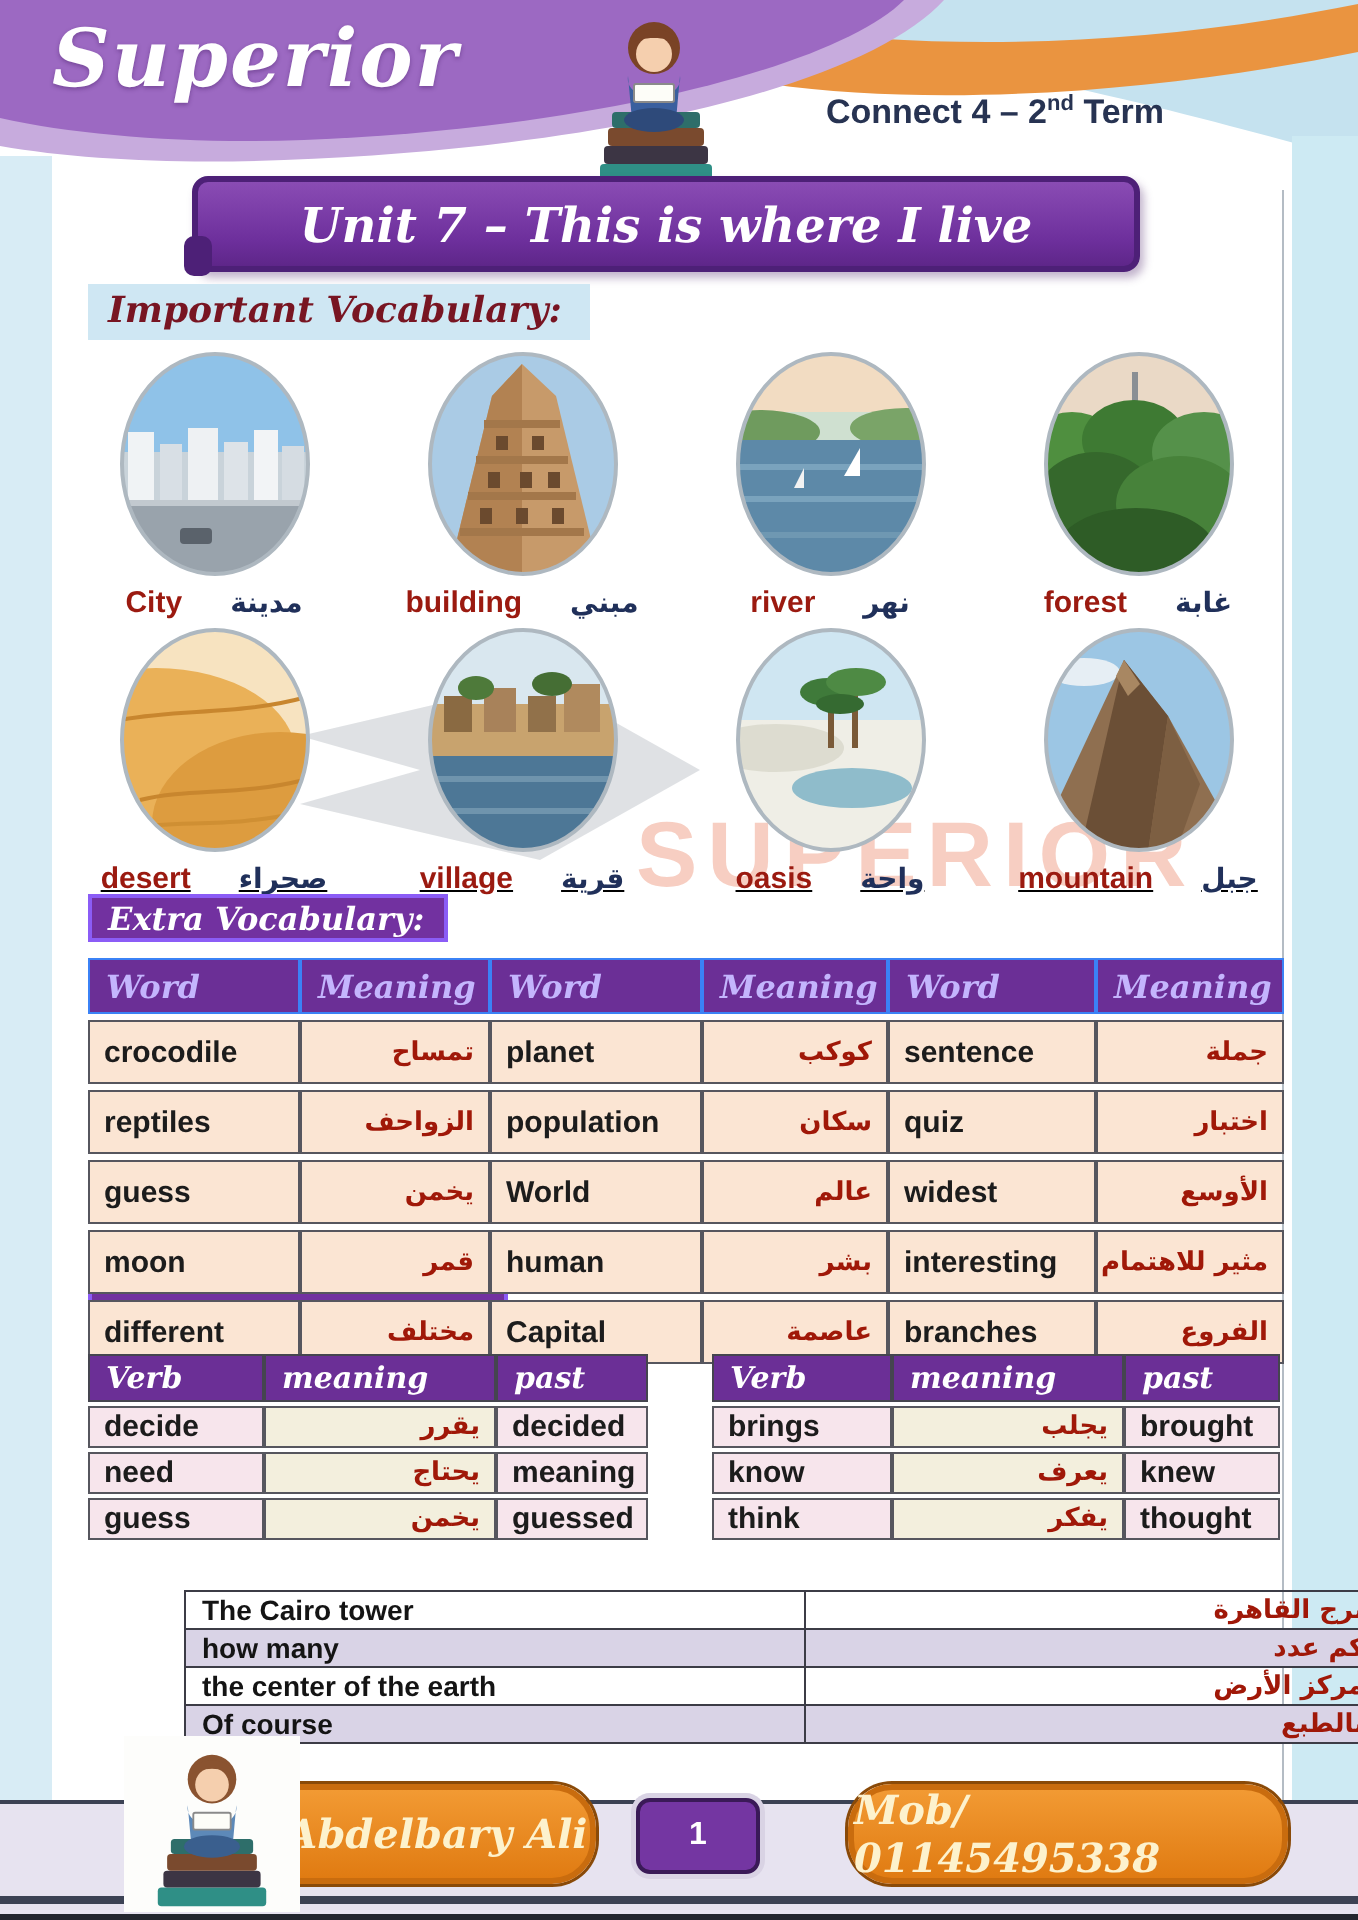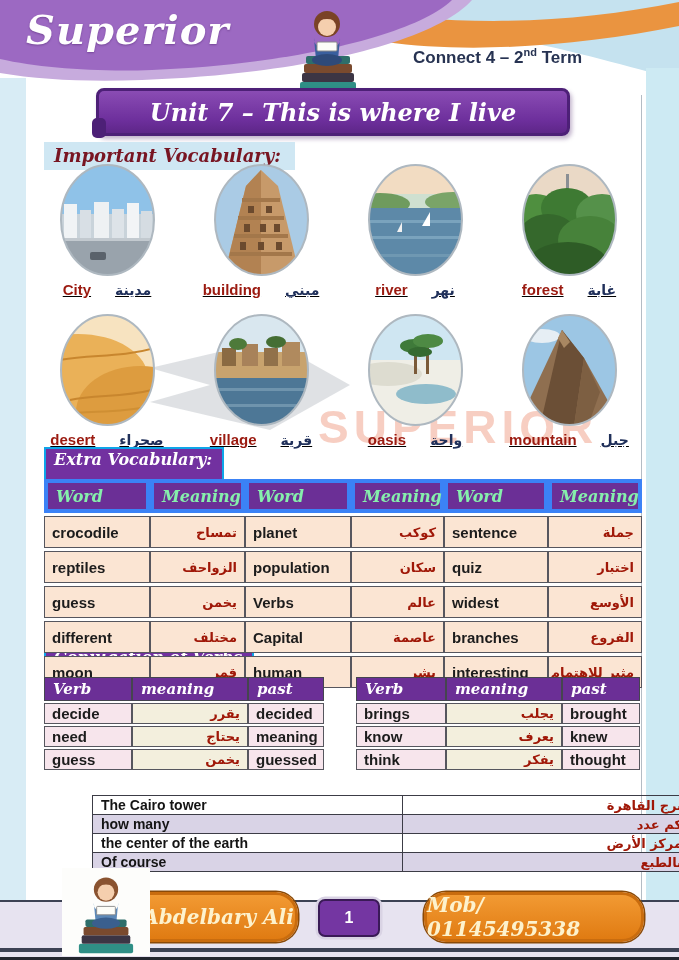--- a/index.html
+++ b/index.html
@@ -18,38 +18,38 @@
           border:3px solid #4d2077;border-radius:8px;display:flex;align-items:center;justify-content:center;
           font:italic bold 24px "DejaVu Serif",serif;color:#fff;box-shadow:2px 3px 4px rgba(80,40,110,.35);}
   .banner-tab{position:absolute;left:92px;top:118px;width:14px;height:20px;background:#4d2077;border-radius:5px;}
   
   .left-strip{position:absolute;left:0;top:78px;width:26px;height:830px;background:#d8ecf5;}
   .right-strip{position:absolute;left:646px;top:68px;width:33px;height:840px;background:#cdeaf3;}
   .right-line{position:absolute;left:641px;top:95px;width:1px;height:810px;background:#b4bcc4;}
   
   .lbl-blue{position:absolute;left:44px;top:142px;background:#cfe7f3;color:#781522;
             font:italic bold 18px "DejaVu Serif",serif;padding:3px 14px 4px 10px;}
-  .lbl-purple{background:#7231a0;border:2px solid #0ea5e9;color:#fff;
-              font:italic bold 16px "DejaVu Serif",serif;padding:1px 10px 12px 8px;position:absolute;}
+  .lbl-purple{background:#7231a0;border:2px solid #8b5cf6;color:#fff;
+              font:italic bold 16px "DejaVu Serif",serif;padding:1px 10px 0 8px;position:absolute;}
   
   .vocab-row{position:absolute;left:36px;width:604px;display:flex;justify-content:space-between;}
   .vocab-card{width:142px;display:flex;flex-direction:column;align-items:center;}
   .vocab-label{margin-top:5px;display:flex;gap:24px;align-items:baseline;}
   .vocab-label .en{font:bold 15px "Liberation Sans",sans-serif;color:#9b1a10;}
   .vocab-label .ar{font:bold 14px "DejaVu Sans",sans-serif;color:#20305a;}
   
   .watermark{position:absolute;left:318px;top:400px;width:330px;font:bold 46px "Liberation Sans",sans-serif;
              color:rgba(235,125,95,.38);letter-spacing:5px;z-index:0;}
   .arrow-shape{position:absolute;left:150px;top:330px;z-index:0;opacity:.45;}
   
   .tbl-wrap{position:absolute;z-index:1;}
   table{table-layout:fixed;}
   .vtable{width:598px;border-collapse:separate;border-spacing:0 3px;}
-  .vtable th{background:#6b2f96;color:#86efac;font:italic bold 16px "DejaVu Serif",serif;
-             text-align:left;padding:2px 8px;border:4px solid #3b82f6;height:22px;}
+  .vtable th{background:#6b2f96;color:#c4b5fd;font:italic bold 16px "DejaVu Serif",serif;
+             text-align:left;padding:2px 8px;border:1px solid #3b82f6;height:22px;}
   .vtable td{border:1px solid #56565e;padding:4px 7px;font:600 15px "Liberation Sans",sans-serif;
              color:#1c1c1c;background:#fbe5d3;height:22px;overflow:hidden;white-space:nowrap;}
   .vtable td.ar,.ctable td.ar,.etable td.ar{text-align:right;font:bold 13px "DejaVu Sans",sans-serif;color:#a01808;}
   .ctable{border-collapse:separate;border-spacing:0 2px;width:100%;}
   .ctable th{background:#6b2f96;color:#fff;font:italic bold 15px "DejaVu Serif",serif;
              text-align:left;padding:1px 8px;border:1px solid #45454f;height:20px;}
   .ctable td{border:1px solid #56565e;padding:0 7px;font:600 15px "Liberation Sans",sans-serif;
              color:#1c1c1c;height:19px;background:#f7e5ec;overflow:hidden;white-space:nowrap;}
   .ctable td.mid{background:#f3efdd;}
   .etable{width:598px;border-collapse:collapse;}
@@ -110,21 +110,21 @@
   <div class="right-strip"></div>
   <div class="right-line"></div>
 
   <div class="lbl-blue">Important Vocabulary:</div>
 
   <svg class="arrow-shape" width="210" height="110" viewBox="0 0 210 110">
     <polygon points="0,38 120,10 200,55 120,100 0,72 60,55" fill="#b9bec4"></polygon>
   </svg>
   <div class="watermark">SUPERIOR</div>
 
-  <div class="vocab-row" style="top:164px;text-decoration:underline;">
+  <div class="vocab-row" style="top:176px;">
     <div class="vocab-card">
       <svg width="95" height="112" viewBox="0 0 95 112">
         <defs>
             <clipPath id="cp1">
               <ellipse cx="47.5" cy="56" rx="46.5" ry="55"></ellipse>
             </clipPath>
           </defs>
         <g clip-path="url(#cp1)">
           <rect width="95" height="112" fill="#8fc2e8"></rect>
           <rect y="50" width="95" height="62" fill="#c9d3da"></rect>
@@ -359,40 +359,40 @@
         <td>reptiles</td>
             <td class="ar" dir="rtl">الزواحف</td>
         <td>population</td>
             <td class="ar" dir="rtl">سكان</td>
         <td>quiz</td>
             <td class="ar" dir="rtl">اختبار</td>
       </tr>
       <tr>
         <td>guess</td>
             <td class="ar" dir="rtl">يخمن</td>
-        <td>Verbs</td>
+        <td>World</td>
             <td class="ar" dir="rtl">عالم</td>
         <td>widest</td>
             <td class="ar" dir="rtl">الأوسع</td>
+      </tr>
+      <tr>
+        <td>moon</td>
+            <td class="ar" dir="rtl">قمر</td>
+        <td>human</td>
+            <td class="ar" dir="rtl">بشر</td>
+        <td>interesting</td>
+            <td class="ar" dir="rtl">مثير للاهتمام</td>
       </tr>
       <tr>
         <td>different</td>
             <td class="ar" dir="rtl">مختلف</td>
         <td>Capital</td>
             <td class="ar" dir="rtl">عاصمة</td>
         <td>branches</td>
             <td class="ar" dir="rtl">الفروع</td>
-      </tr>
-      <tr>
-        <td>moon</td>
-            <td class="ar" dir="rtl">قمر</td>
-        <td>human</td>
-            <td class="ar" dir="rtl">بشر</td>
-        <td>interesting</td>
-            <td class="ar" dir="rtl">مثير للاهتمام</td>
       </tr>
     </tbody>
       </table>
   </div>
 
   <div class="lbl-purple" style="left:44px;top:645px;">Conjugation of Verbs</div>
   <div class="tbl-wrap" style="left:44px;top:675px;width:280px;">
     <table class="ctable">
       <colgroup>
           <col style="width:88px">

